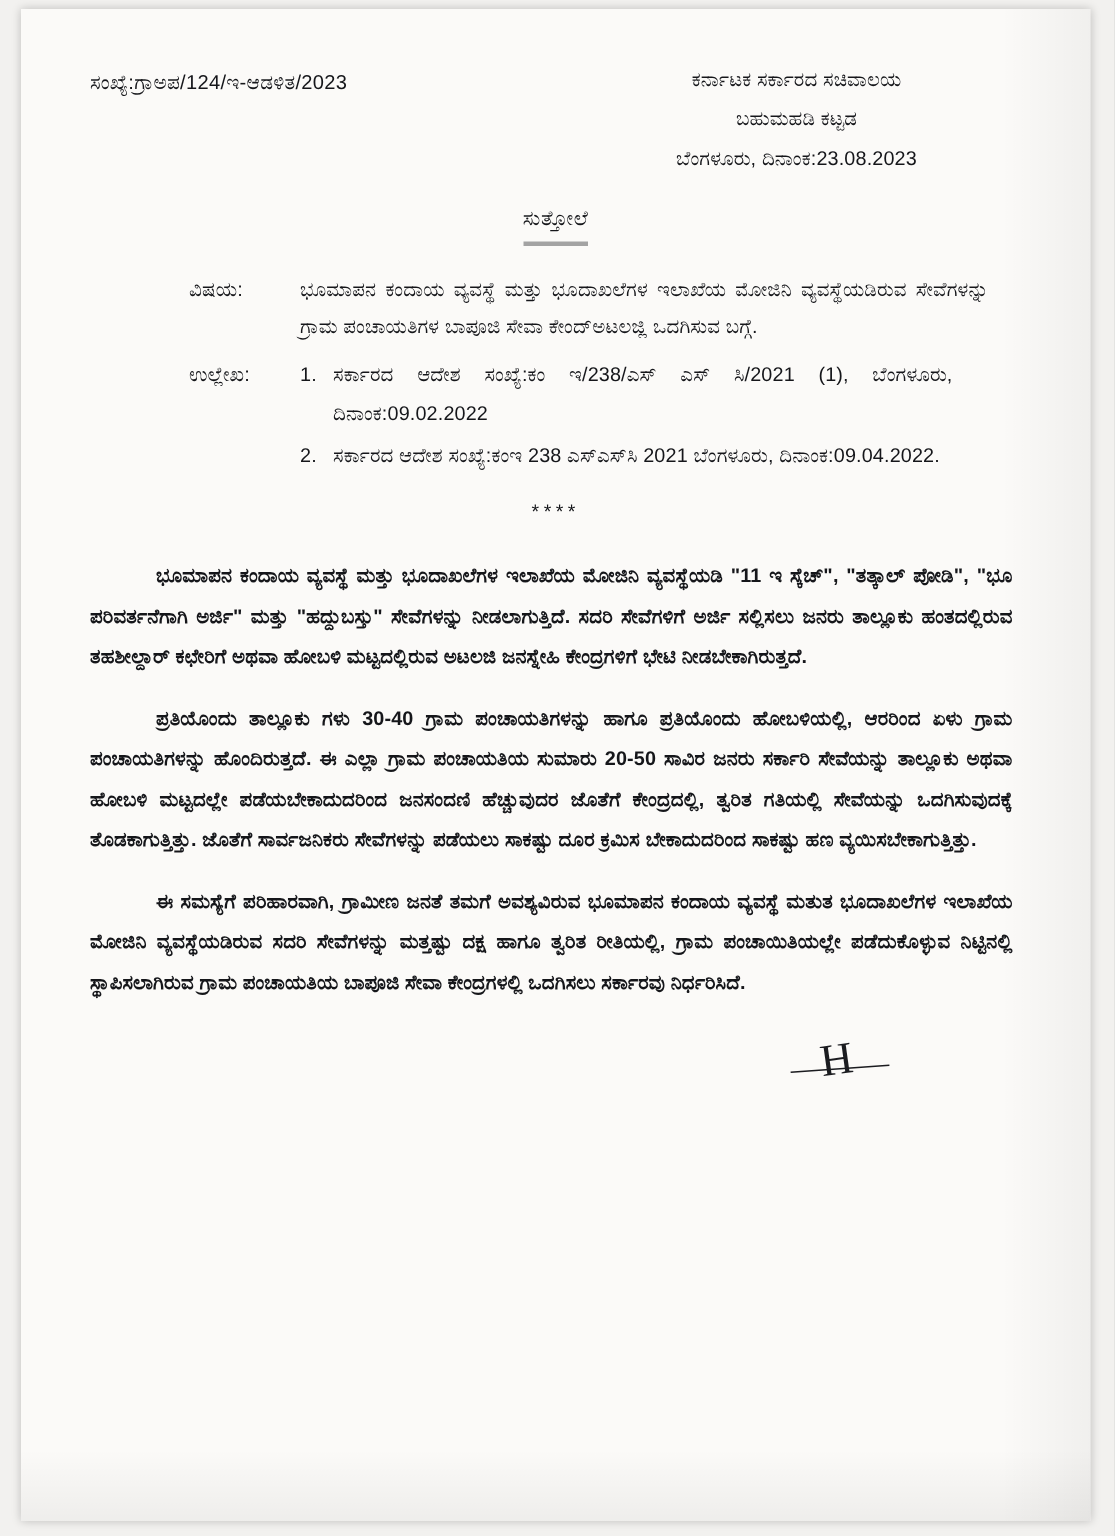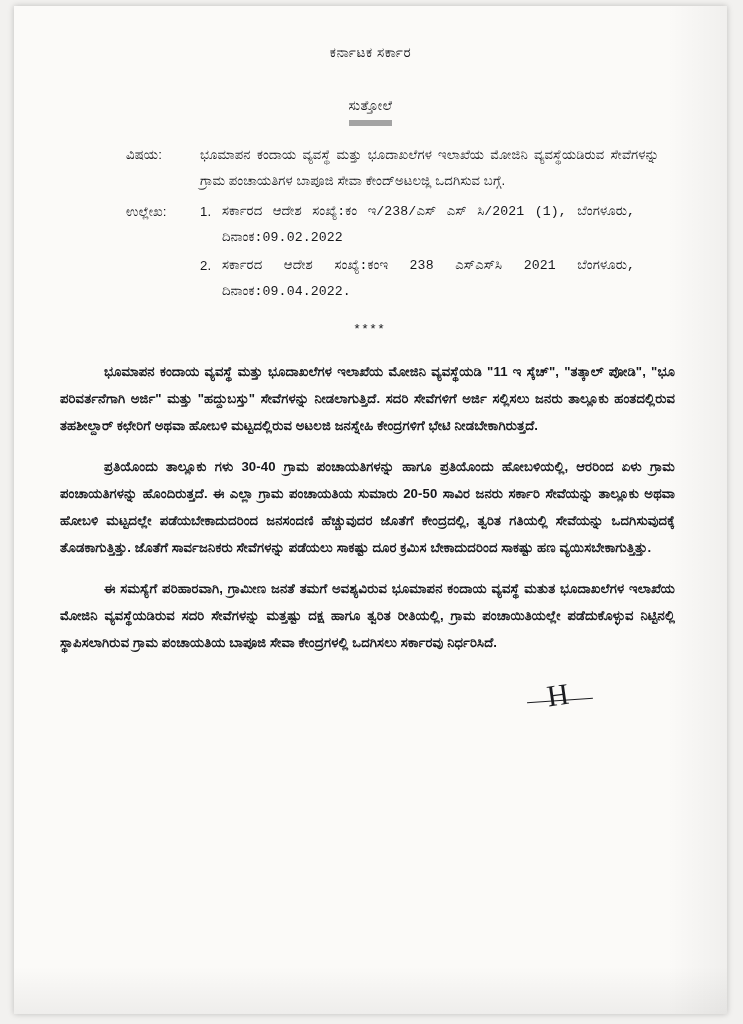--- a/index.html
+++ b/index.html
@@ -82,21 +82,21 @@
   .circular-head {
     text-align: center;
     margin-top: 14px;
     margin-bottom: 16px;
     font-size: 13.6px;
     letter-spacing: 0.5px;
     position: relative;
   }
   .circular-head .underline {
     display: inline-block;
-    border-bottom: 6px solid #a3a3a3;
+    border-bottom: 3px solid #a3a3a3;
     padding-bottom: 1px;
   }
   .field-row {
     display: flex;
     align-items: flex-start;
     margin-bottom: 6px;
     gap: 28px;
   }
   .field-label {
     width: 112px;
@@ -122,21 +122,20 @@
     margin-bottom: 2px;
   }
   .ref-num {
     width: 22px;
     flex: 0 0 22px;
   }
   .ref-text {
     flex: 1;
     text-align: justify;
     padding-right: 24px;
-    font-family: Liberation Mono, monospace;
   }
   .stars {
     text-align: center;
     letter-spacing: 3px;
     margin: 10px 0 16px 0;
     font-size: 13px;
   }
   p.para {
     margin: 0 0 14px 0;
     text-align: justify;
@@ -169,22 +168,29 @@
     transform: rotate(-4deg);
   }
 </style>
 </head>
 <body>
 
 <div class="page">
   <div class="sheet">
     <div class="doc">
 
-      <div class="gov-title center">ಕರ್ನಾಟಕ ಸರ್ಕಾರ</div>
-
+
+      <div class="ref-row">
+        <div class="ref-left">ಸಂಖ್ಯೆ:ಗ್ರಾಅಪ/124/ಇ-ಆಡಳಿತ/2023</div>
+        <div class="ref-right">
+          <div>ಕರ್ನಾಟಕ ಸರ್ಕಾರದ ಸಚಿವಾಲಯ</div>
+          <div>ಬಹುಮಹಡಿ ಕಟ್ಟಡ</div>
+          <div>ಬೆಂಗಳೂರು, ದಿನಾಂಕ:23.08.2023</div>
+        </div>
+      </div>
 
       <div class="circular-head">
         <span class="underline">ಸುತ್ತೋಲೆ</span>
       </div>
 
       <div class="field-row">
         <div class="field-label">ವಿಷಯ:</div>
         <div class="field-body">ಭೂಮಾಪನ ಕಂದಾಯ ವ್ಯವಸ್ಥೆ ಮತ್ತು ಭೂದಾಖಲೆಗಳ ಇಲಾಖೆಯ ಮೋಜಿನಿ ವ್ಯವಸ್ಥೆಯಡಿರುವ ಸೇವೆಗಳನ್ನು ಗ್ರಾಮ ಪಂಚಾಯತಿಗಳ ಬಾಪೂಜಿ ಸೇವಾ ಕೇಂದ್ಅಟಲಜ್ಲಿ ಒದಗಿಸುವ ಬಗ್ಗೆ.</div>
       </div>
 

